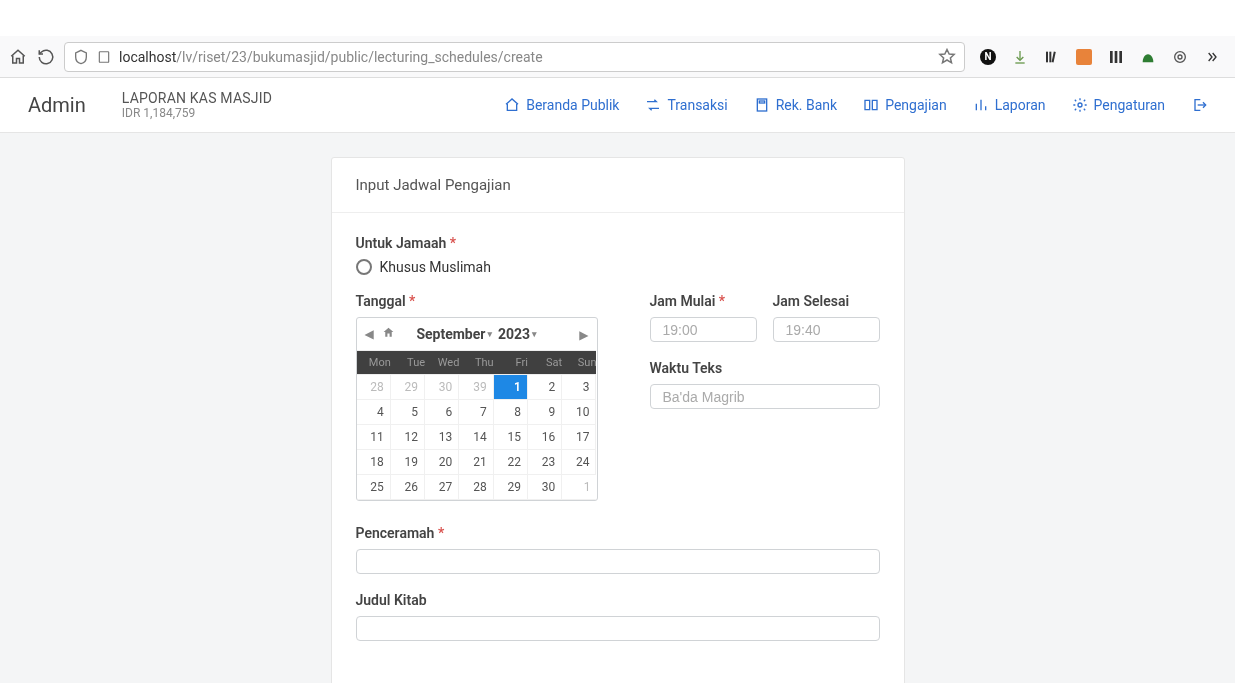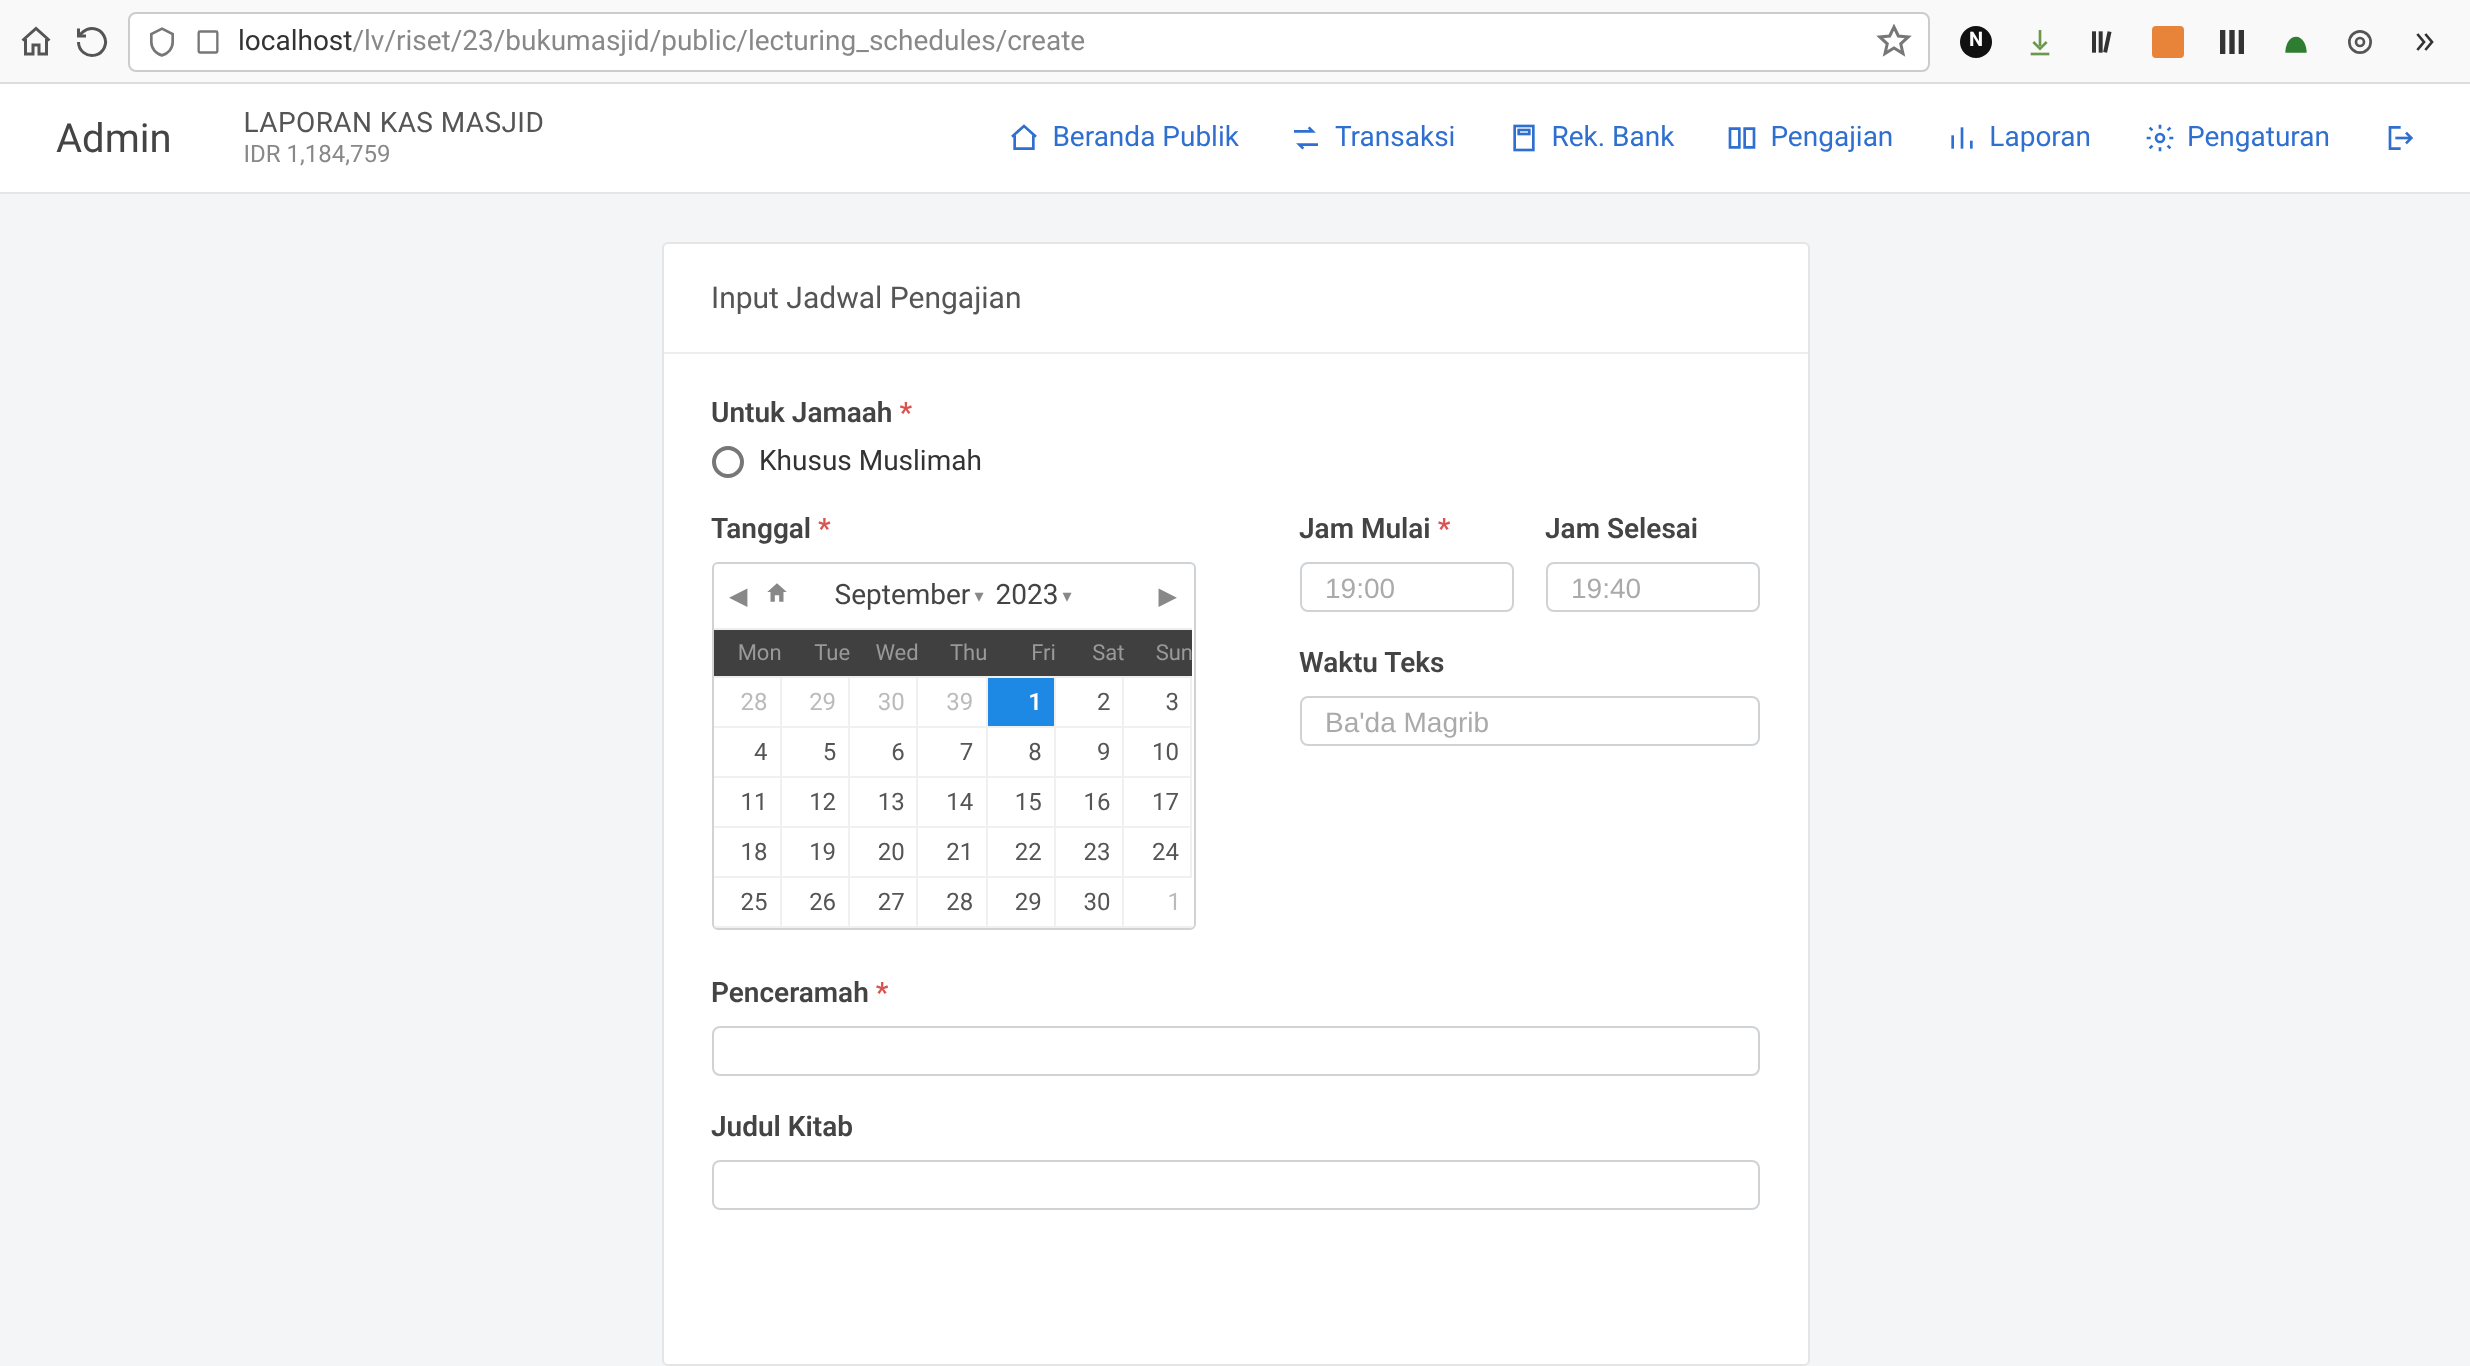--- a/index.html
+++ b/index.html
@@ -1,18 +1,18 @@
 <!DOCTYPE html>
 <html><head>
 <meta charset="utf-8">
 <style>
   * { box-sizing: border-box; margin: 0; padding: 0; }
   body { font-family: -apple-system, BlinkMacSystemFont, "Segoe UI", Roboto, Arial, sans-serif; font-size: 14px; color: #333; background: #fff; width:1235px; }
   
-  .browser-bar { display:flex; align-items:center; height:42px; padding:15px 8px; border-bottom:1px solid #ddd; gap:8px; background:#f9f9fa; }
+  .browser-bar { display:flex; align-items:center; height:42px; padding:15px 8px; border-bottom:1px solid #ddd; gap:8px; background:#f9f9fa;margin-top:36px; }
   .bicon { width:20px; height:20px; display:flex; align-items:center; justify-content:center; color:#555; cursor:pointer; }
   .url-box { flex:1; display:flex; align-items:center; height:30px; border:1px solid #ccc; border-radius:4px; background:#fff; padding:0 8px; gap:8px; }
   .url-text { flex:1; color:#888; font-size:14px; white-space:nowrap; overflow:hidden; }
   .url-text .host { color:#333; }
   .right-icons { display:flex; gap:14px; align-items:center; padding:0 6px; }
   .ri { width:18px; height:18px; display:flex; align-items:center; justify-content:center; }
   
   .app-header { display:flex; align-items:center; height:55px; border-bottom:1px solid #e5e5e5; padding:0 28px; }
   .admin { font-size:20px; color:#444; margin-right:36px; }
   .brand-block { display:flex; flex-direction:column; }
@@ -39,21 +39,21 @@
   .col-times { flex:1; }
   .time-row { display:flex; gap:16px; }
   .time-col { flex:1; }
   .input { width:100%; height:25px; border:1px solid #d0d3d6; border-radius:4px; padding:0 12px; font-size:14px; color:#888; background:#fff; }
   .input::placeholder { color:#aaa; }
   
   .cal { border:1px solid #d0d3d6; border-radius:3px; width:242px; overflow:hidden; }
   .cal-head { display:flex; align-items:center; justify-content:center; gap:6px; padding:8px 6px; position:relative; }
   .cal-head .arrow { color:#888; cursor:pointer; font-size:12px; }
   .cal-head .home { color:#888; cursor:pointer; }
-  .cal-head .mlabel, .cal-head .ylabel { font-weight:400; color:#444; font-size:14px; cursor:pointer; display:flex; align-items:center; gap:2px; }
+  .cal-head .mlabel, .cal-head .ylabel { font-weight:700; color:#444; font-size:14px; cursor:pointer; display:flex; align-items:center; gap:2px; }
   .cal-head .caret { font-size:9px; color:#888; }
   .cal-head .left { position:absolute; left:8px; display:flex; gap:8px; align-items:center; }
   .cal-head .right { position:absolute; right:8px; }
   .cal-grid { display:grid; grid-template-columns:repeat(7,1fr); }
   .cal-dow { text-align:right; font-size:11px; color:#999; padding:5px 0; border-top:1px solid #eee; border-bottom:1px solid #eee; background:#404040;}
   .cal-cell { text-align:right; font-size:12px; color:#555; padding:5px 6px 5px 0; height:25px; border-right:1px solid #f0f0f0; border-bottom:1px solid #f0f0f0; cursor:pointer; }
   .cal-cell.mute { color:#bbb; }
   .cal-cell.sel { background:#1e88e5; color:#fff; font-weight:600; }
   .cal-cell:last-child { border-right:none; }
 </style>

